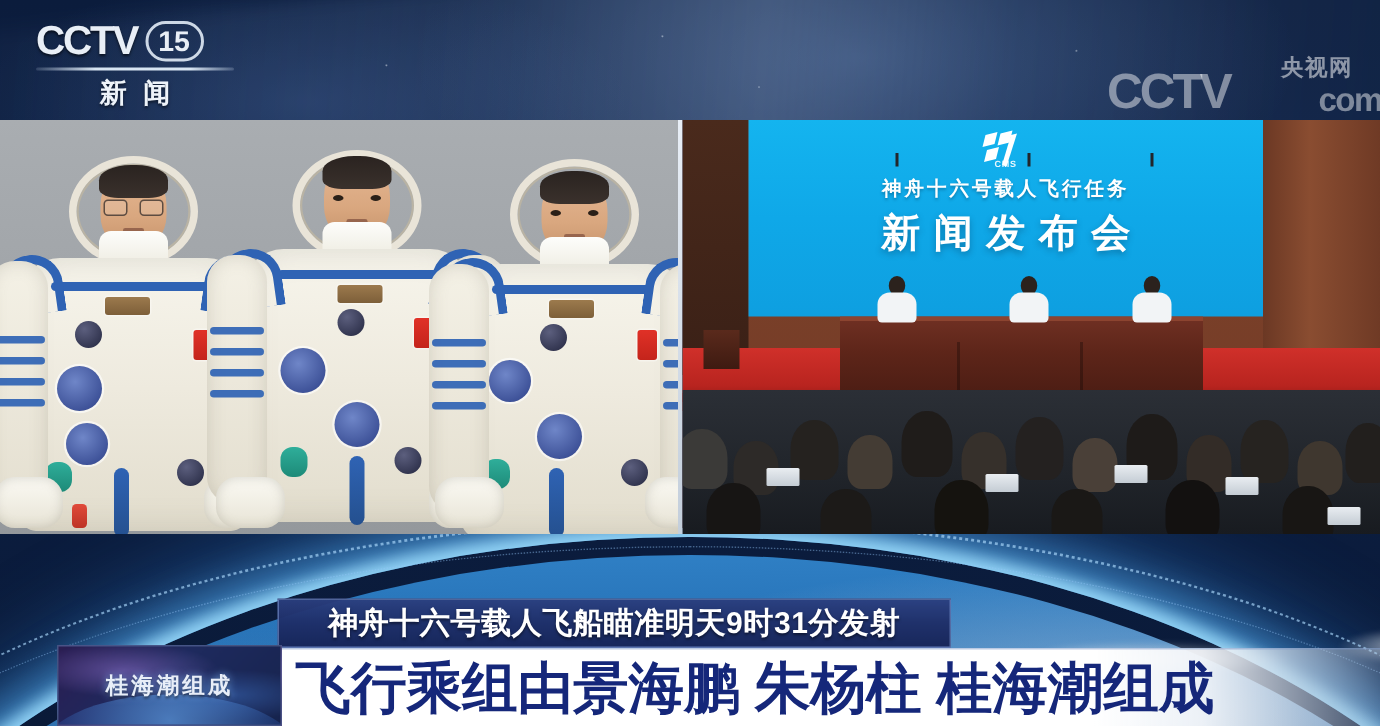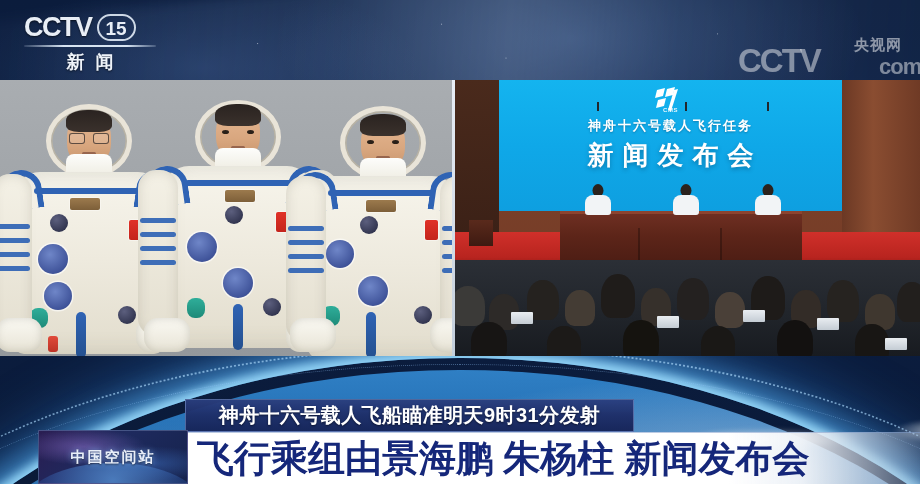--- a/index.html
+++ b/index.html
@@ -617,20 +617,20 @@
         <div class="laptop" style="left:430px; top:78px;"></div>
       </div>
     </div>
   </div>
 
   <div class="lt-sub">
     <span>神舟十六号载人飞船瞄准明天9时31分发射</span>
   </div>
 
   <div class="lt-main">
-    <span>飞行乘组由景海鹏 朱杨柱 新闻发布会</span>
+    <span>飞行乘组由景海鹏 朱杨柱 桂海潮组成</span>
   </div>
 
   <div class="lt-logo">
-    <span>中国空间站</span>
+    <span>桂海潮组成</span>
   </div>
 
 </div>
 
 </body></html>

